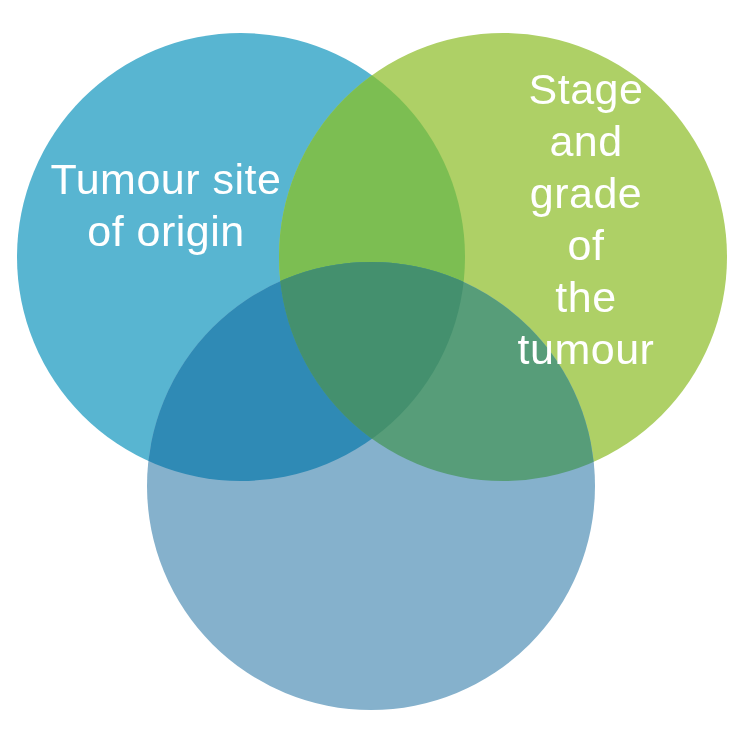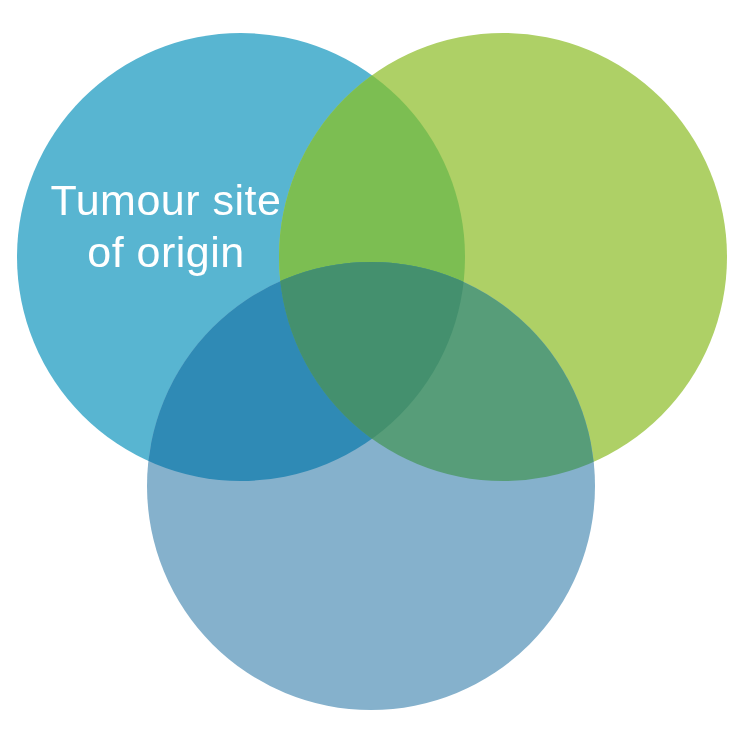--- a/index.html
+++ b/index.html
@@ -27,21 +27,21 @@
     transform: translate(-50%, -50%);
     color: #ffffff;
     font-size: 43px;
     line-height: 1.21;
     letter-spacing: 0.5px;
     text-align: center;
     white-space: pre-line;
     font-weight: 400;
     pointer-events: none;
   }
-  .label-a { left: 166px; top: 226px; }
+  .label-a { left: 166px; top: 205px; }
   .label-b { left: 586px; top: 219px; }
   .label-c { left: 372px; top: 569px; }
 </style>
 </head>
 <body>
 
 <div class="stage">
 
   <svg class="venn-svg" width="744" height="744" viewBox="0 0 744 744">
     <defs>
@@ -72,15 +72,18 @@
     <g clip-path="url(#clipA)">
       <g clip-path="url(#clipB)">
         <circle cx="371" cy="486" r="224" fill="#44906e"></circle>
       </g>
     </g>
   </svg>
 
   <div class="venn-label label-a">Tumour site
 of origin</div>
 
+  <div class="venn-label label-b">Stage and
+grade of
+the tumour</div>
 
 
 </div>
 
 </body></html>

